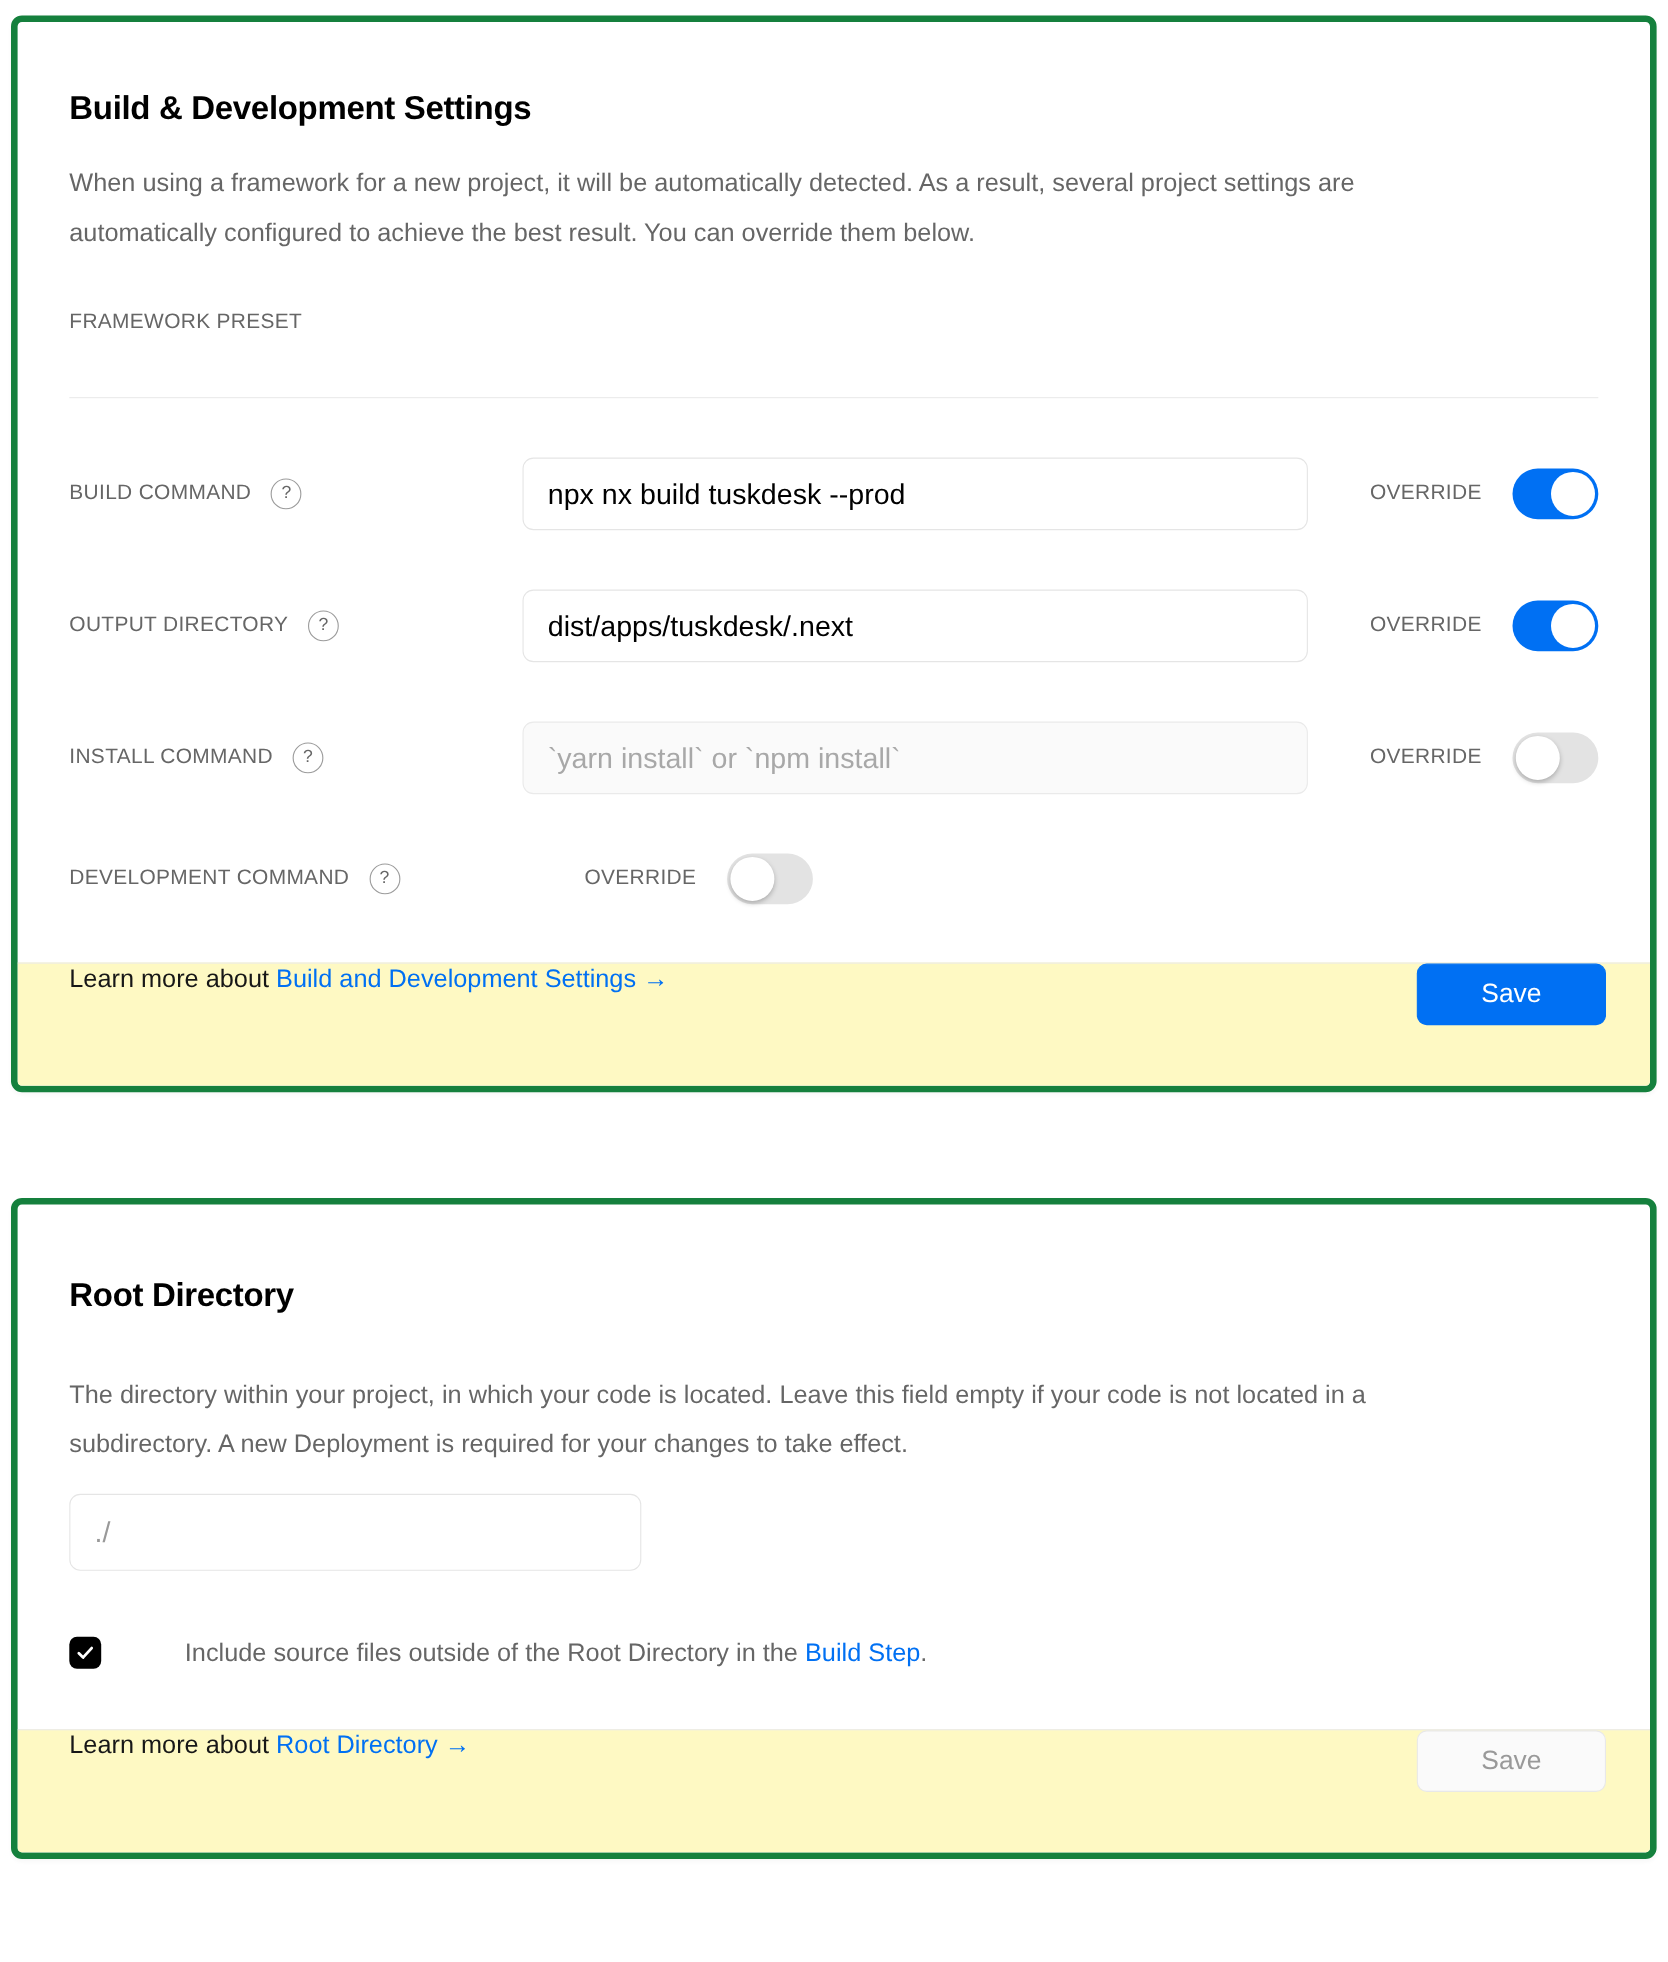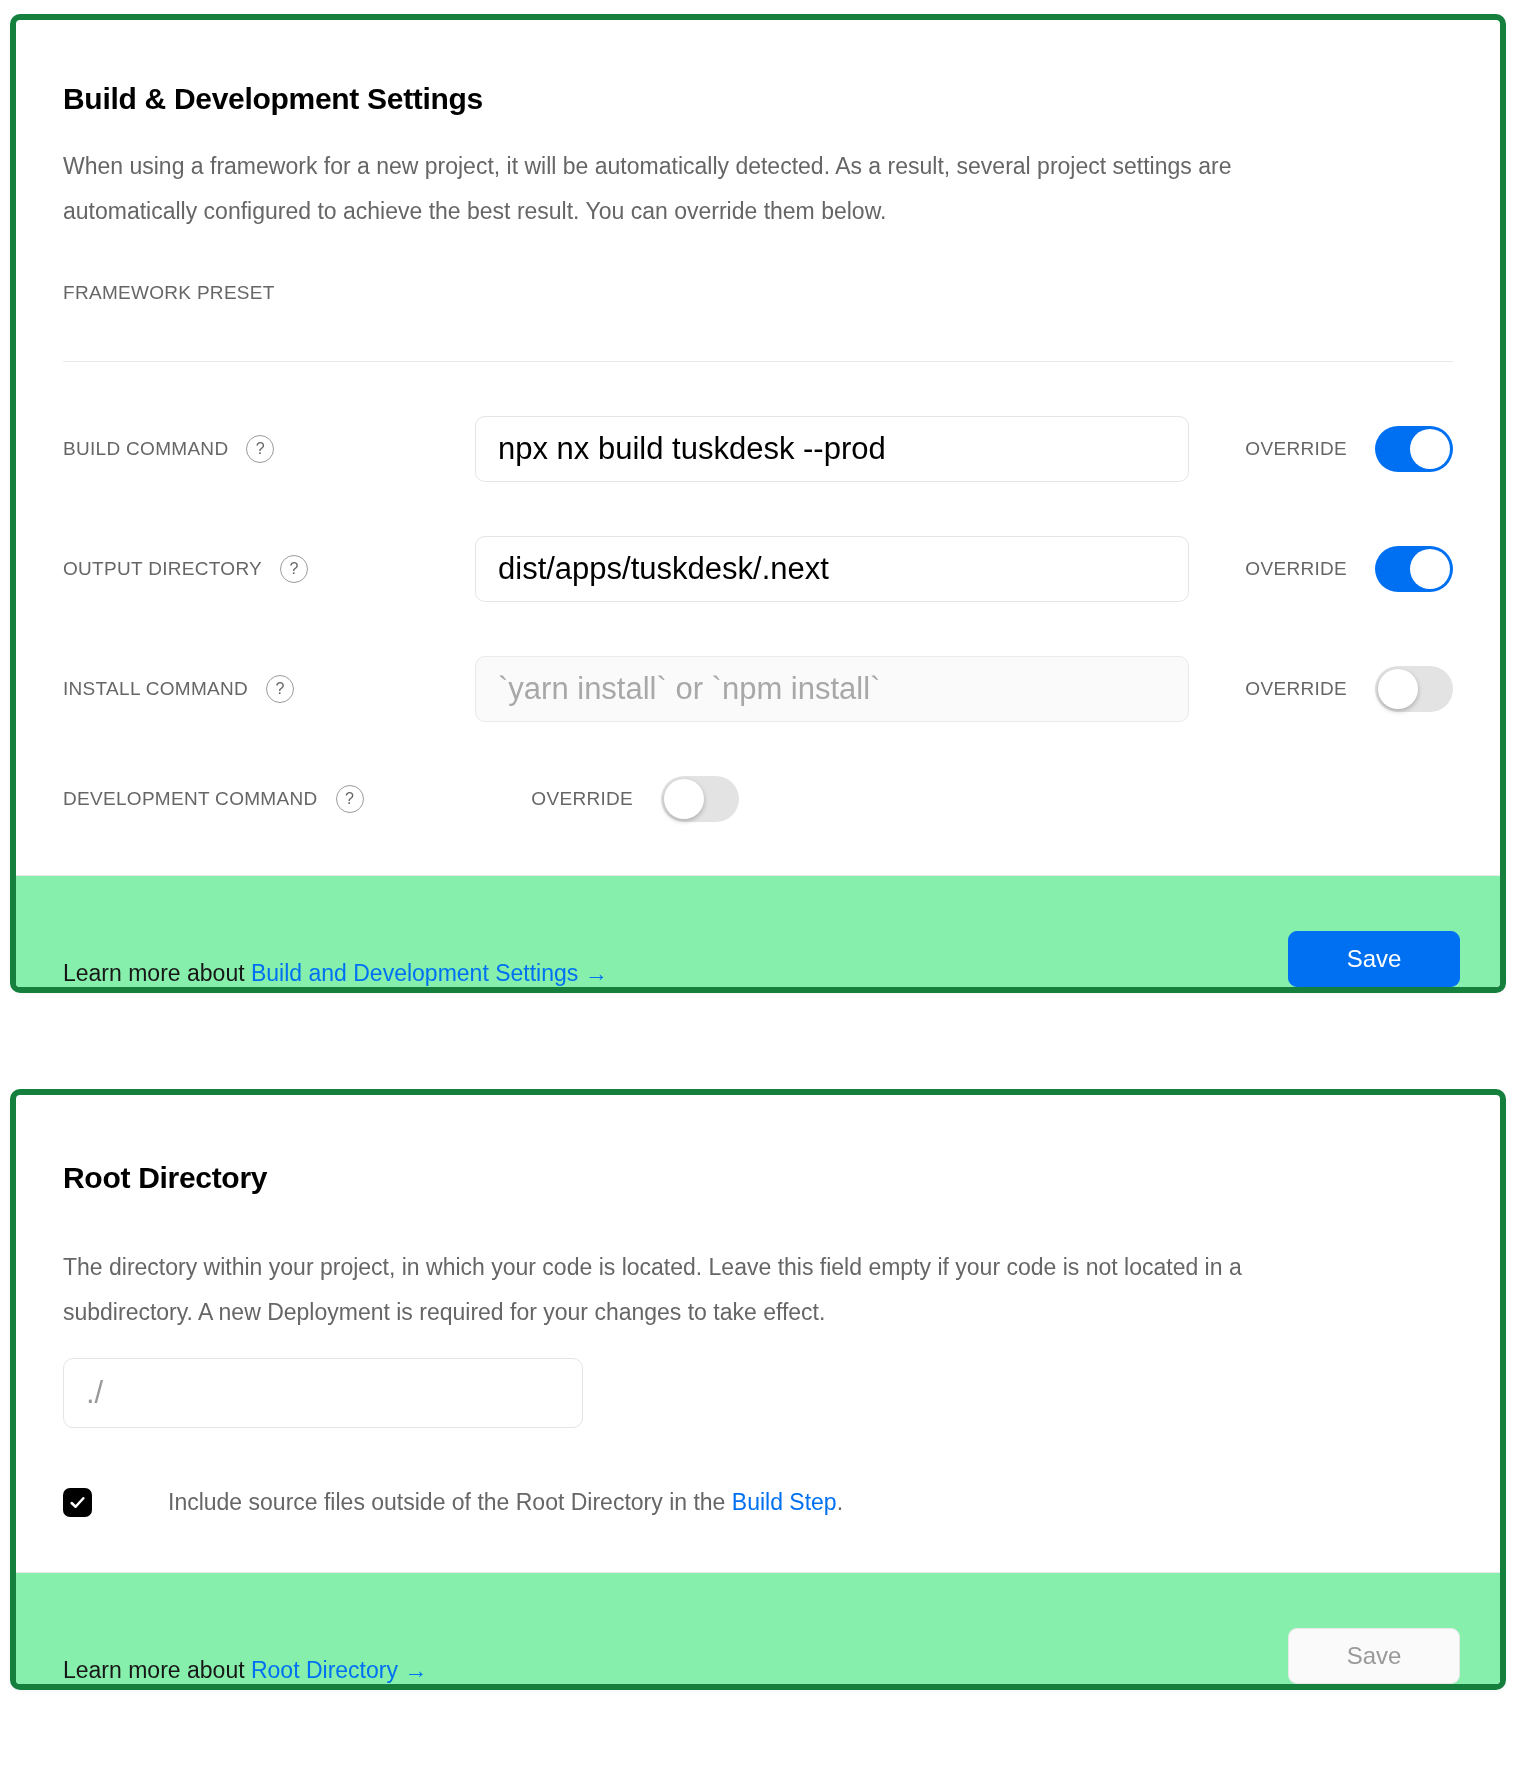--- a/index.html
+++ b/index.html
@@ -93,21 +93,21 @@
     color: #666666;
     cursor: pointer;
     flex-shrink: 0;
   }
   .input {
     flex: 1;
     height: 66px;
     border: 1px solid #e5e5e5;
     border-radius: 10px;
     padding: 0 22px;
-    font-size: 31px;
+    font-size: 26px;
     color: #000000;
     font-family: "Liberation Sans", sans-serif;
     background: #ffffff;
     outline: none;
     min-width: 0;
   }
   .input::placeholder { color: #999999; }
   .input.disabled { background: #fafafa; border-color: #eaeaea; }
   .input.disabled::placeholder { color: #a8a8a8; }
 
@@ -135,24 +135,24 @@
     border-radius: 50%;
     background: #ffffff;
     box-shadow: 0 2px 5px rgba(0,0,0,0.25);
   }
   .toggle.on { background: #0070f3; }
   .toggle.on .knob { left: auto; right: 3px; box-shadow: none; }
 
   
   .card-footer {
     border-top: 1px solid #eaeaea;
-    background: #86efac;
+    background: #fef9c3;
     height: 112px;
     display: flex;
-    align-items: flex-end;
+    align-items: flex-start;
     justify-content: space-between;
     padding: 0 40px 0 47px;
   }
   .footer-text { font-size: 23px; color: #171717; }
   .footer-text a { color: #0070f3; text-decoration: none; cursor: pointer; }
   .btn-save {
     width: 172px; height: 56px;
     border-radius: 9px;
     background: #0070f3;
     border: 1px solid #0070f3;

